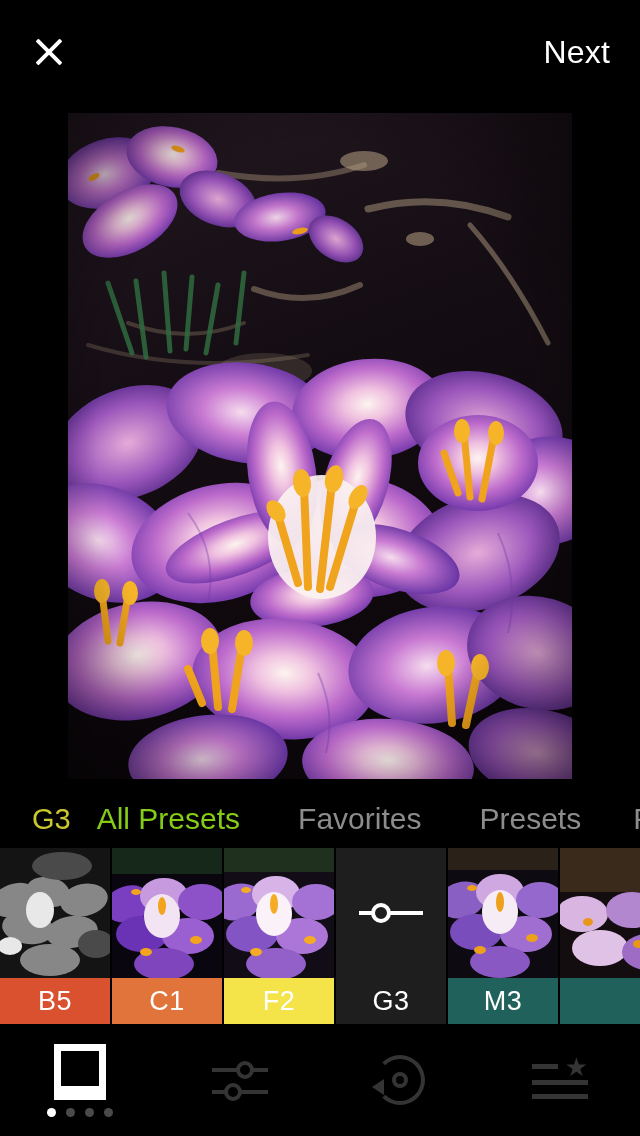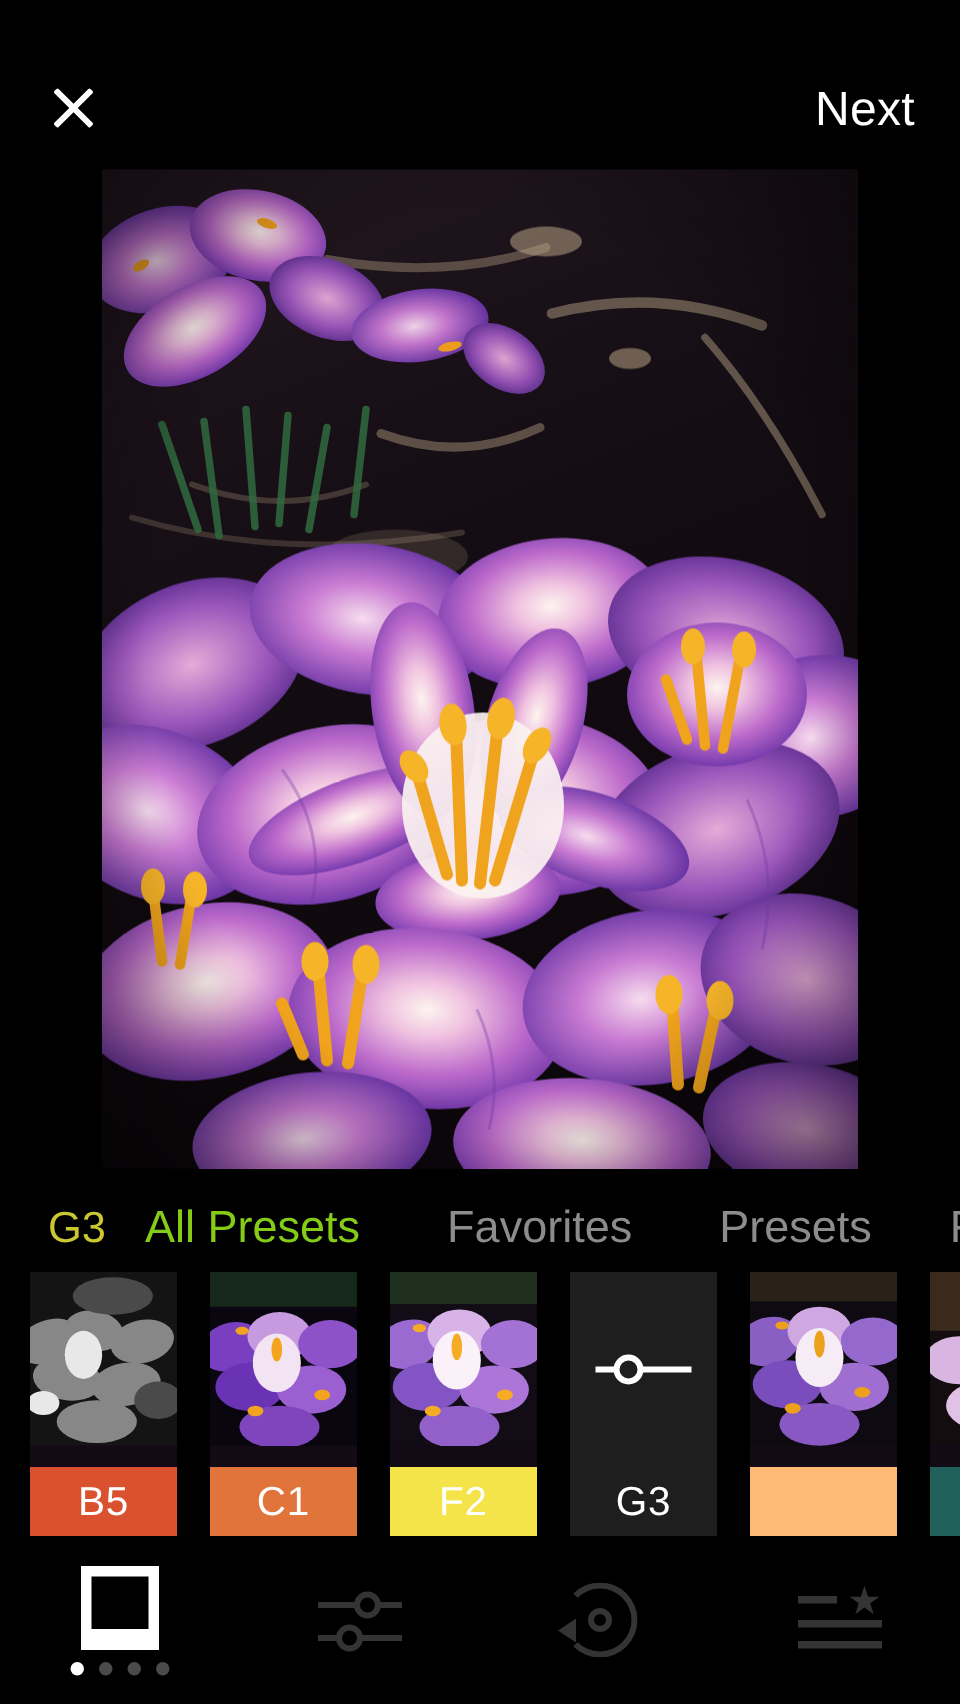--- a/index.html
+++ b/index.html
@@ -9,21 +9,20 @@
     font-family:"Liberation Sans", sans-serif;
     overflow:hidden;
   }
   .screen { position:relative; width:640px; height:1136px; background:#000; }
 
   
   .topbar {
     position:absolute; top:0; left:0; width:640px; height:104px;
     display:flex; align-items:center; justify-content:space-between;
     padding:16px 26px;
-    margin-top:20px;
   }
   .close-btn {
     width:46px; height:46px; position:relative; cursor:pointer;
     display:flex; align-items:center; justify-content:center;
   }
   .close-btn span {
     position:absolute; width:34px; height:4px; background:#fff; border-radius:1px;
   }
   .close-btn span:first-child { transform:rotate(45deg); }
   .close-btn span:last-child  { transform:rotate(-45deg); }
@@ -52,22 +51,22 @@
   .tab.active   { color:#84cc16; margin-left:26px; }
   .tab.inactive { color:#8c8c8c; margin-left:58px; }
   .tab.cut      { color:#8c8c8c; margin-left:52px; }
 
   
   .presets {
     position:absolute; left:0; top:848px; width:640px; height:176px;
     display:flex; overflow:hidden; background:#000;
   }
   .preset {
-    position:relative; flex:0 0 auto; width:98px; height:176px;
-    margin-right:2px; cursor:pointer; background:#fdba74;margin-left:20px;
+    position:relative; flex:0 0 auto; width:110px; height:176px;
+    margin-right:2px; cursor:pointer; background:#f97316;
   }
   .preset .thumb {
     position:relative; width:100%; height:130px; overflow:hidden; background:#120a14;
   }
   .preset .thumb .img { position:absolute; inset:0; }
   .preset .label {
     height:46px; display:flex; align-items:center; justify-content:center;
     color:#fff; font-size:27px; letter-spacing:0.5px;
   }
   .preset.selected .thumb {
@@ -427,20 +426,21 @@
             <ellipse cx="52" cy="114" rx="30" ry="16" fill="#8a58c2"></ellipse>
           </g>
           <g fill="#eda01c">
             <ellipse cx="52" cy="54" rx="4" ry="10"></ellipse>
             <ellipse cx="24" cy="40" rx="5" ry="3"></ellipse>
             <ellipse cx="84" cy="90" rx="6" ry="4"></ellipse>
             <ellipse cx="32" cy="102" rx="6" ry="4"></ellipse>
           </g>
         </svg>
       </div>
+      <div class="label" style="background:#20615c">M3</div>
     </div>
 
     <div class="preset">
       <div class="thumb">
         <svg class="img" viewBox="0 0 110 130" preserveAspectRatio="none">
           <rect width="110" height="130" fill="#140d10"></rect>
           <rect width="110" height="44" fill="#3a2a1c"></rect>
           <g>
             <ellipse cx="22" cy="66" rx="26" ry="18" fill="#d9b6e2"></ellipse>
             <ellipse cx="72" cy="62" rx="26" ry="18" fill="#b387cf"></ellipse>

